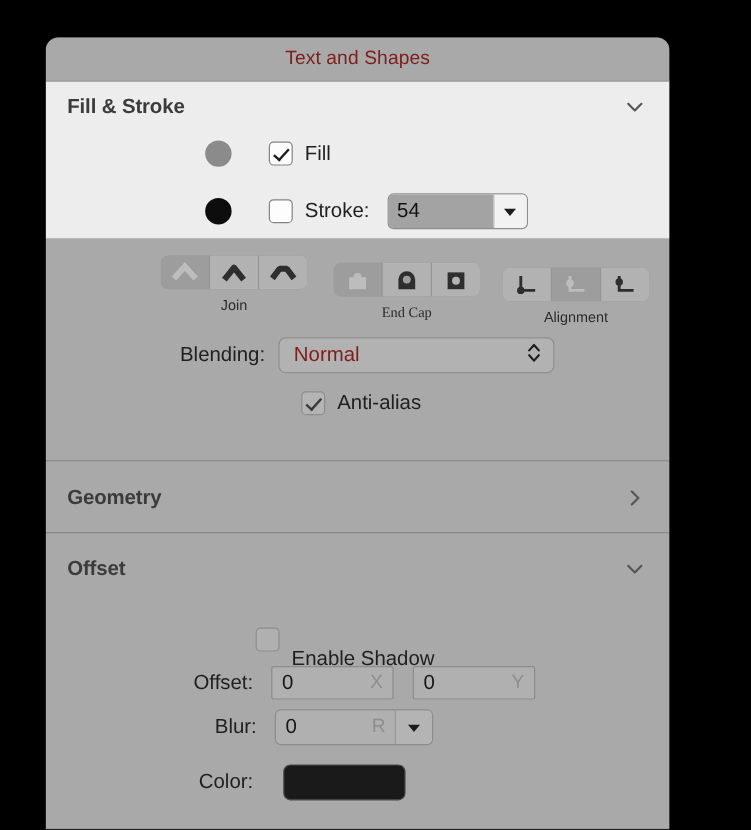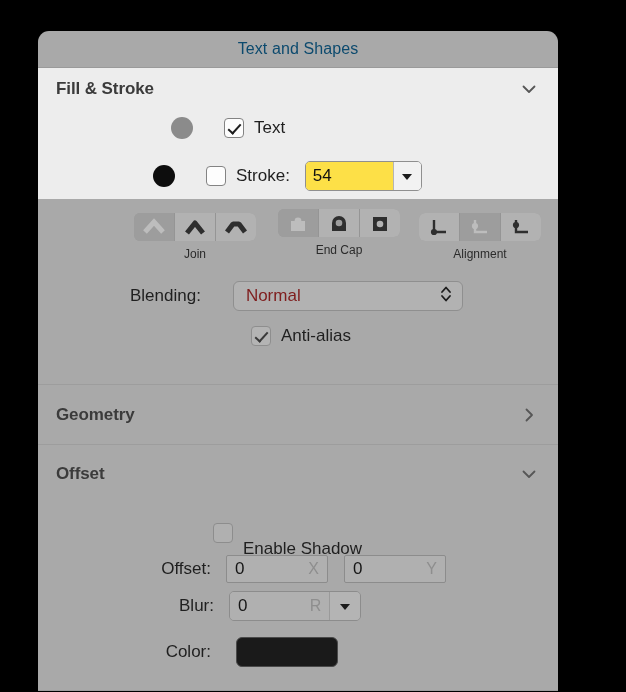--- a/index.html
+++ b/index.html
@@ -31,21 +31,21 @@
   #titlebar {
     height: 36px;
     background: #a9a9a9;
     border-bottom: 1px solid #9a9a9a;
     display: flex;
     align-items: center;
     justify-content: center;
   }
   #titlebar .title {
     font-size: 16px;
-    color: #0c4a6e;
+    color: #7f1d1d;
     letter-spacing: 0.1px;
   }
 
   
   .section-light { background: #ededed; }
   .section-gray  { background: #a9a9a9; }
 
   .section-header {
     position: relative;
     height: 42px;
@@ -136,21 +136,21 @@
   .numfield-combo {
     display: flex;
     align-items: stretch;
     height: 30px;
     border-radius: 5px;
     overflow: hidden;
     border: 1px solid #8f8f8f;
     box-sizing: border-box;
   }
   .numfield-combo .field {
-    background: #fde047;
+    background: #a3a3a3;
     display: flex;
     align-items: center;
     padding: 0 7px;
     font-size: 17px;
     color: #111;
     box-sizing: border-box;
   }
   .numfield-combo .arrowbtn {
     background: #f2f2f2;
     border-left: 1px solid #b5b5b5;
@@ -275,24 +275,24 @@
       <span class="disclosure">
         <svg width="18" height="18" viewBox="0 0 18 18">
           <polyline points="3.5,6.5 9,12 14.5,6.5" fill="none" stroke="#565656" stroke-width="1.8" stroke-linecap="round" stroke-linejoin="round"></polyline>
         </svg>
       </span>
     </div>
 
     <div class="row abs" style="left:133px;top:49px;">
       <span class="circle-swatch circle-fill"></span>
       <span class="checkbox on" style="margin-left:31px;"></span>
-      <span class="ctl-label" style="margin-left:10px;">Text</span>
-    </div>
-
-    <div class="row abs" style="left:115px;top:93px;">
+      <span class="ctl-label" style="margin-left:10px;">Fill</span>
+    </div>
+
+    <div class="row abs" style="left:133px;top:93px;">
       <span class="circle-swatch circle-stroke"></span>
       <span class="checkbox" style="margin-left:31px;"></span>
       <span class="ctl-label" style="margin-left:10px;">Stroke:</span>
       <span class="numfield-combo" style="margin-left:15px;width:117px;">
         <span class="field" style="width:89px;">54</span>
         <span class="arrowbtn">
           <svg width="12" height="9" viewBox="0 0 12 9">
               <polygon points="1,2 11,2 6,8" fill="#1b1b1b"></polygon>
             </svg>
         </span>
@@ -316,21 +316,21 @@
         </span>
         <span class="seg unsel">
           <svg width="26" height="18" viewBox="0 0 26 18">
             <polyline points="4,14 10,6 16,6 22,14" fill="none" stroke="#2e2e2e" stroke-width="5" stroke-linejoin="bevel" stroke-linecap="butt"></polyline>
           </svg>
         </span>
       </div>
       <span class="seg-caption">Join</span>
     </div>
 
-    <div class="seg-group abs" style="left:240px;top:10px;">
+    <div class="seg-group abs" style="left:240px;top:20px;font-family:Liberation Serif, serif;">
       <div class="segmented">
         <span class="seg sel">
           <svg width="22" height="20" viewBox="0 0 22 20">
             <rect x="4" y="8" width="14" height="10" fill="#bdbdbd"></rect>
             <circle cx="11" cy="8" r="3.4" fill="#bdbdbd"></circle>
           </svg>
         </span>
         <span class="seg unsel">
           <svg width="22" height="20" viewBox="0 0 22 20">
             <path d="M4,18 L4,10 A7,7 0 0 1 18,10 L18,18 Z" fill="#2e2e2e"></path>
@@ -340,21 +340,21 @@
         <span class="seg unsel">
           <svg width="22" height="20" viewBox="0 0 22 20">
             <rect x="4" y="4" width="14" height="14" fill="#2e2e2e"></rect>
             <circle cx="11" cy="11" r="3.3" fill="#b2b2b2"></circle>
           </svg>
         </span>
       </div>
       <span class="seg-caption">End Cap</span>
     </div>
 
-    <div class="seg-group abs" style="left:381px;top:14px;">
+    <div class="seg-group abs" style="left:381px;top:24px;">
       <div class="segmented">
         <span class="seg unsel">
           <svg width="24" height="20" viewBox="0 0 24 20">
             <polyline points="7,3 7,15 19,15" fill="none" stroke="#2e2e2e" stroke-width="2.4"></polyline>
             <circle cx="7" cy="15" r="3.1" fill="#2e2e2e"></circle>
           </svg>
         </span>
         <span class="seg sel">
           <svg width="24" height="20" viewBox="0 0 24 20">
             <polyline points="7,3 7,15 19,15" fill="none" stroke="#bdbdbd" stroke-width="2.4"></polyline>
@@ -364,21 +364,21 @@
         <span class="seg unsel">
           <svg width="24" height="20" viewBox="0 0 24 20">
             <polyline points="7,3 7,15 19,15" fill="none" stroke="#2e2e2e" stroke-width="2.4"></polyline>
             <circle cx="7" cy="8" r="3.1" fill="#2e2e2e"></circle>
           </svg>
         </span>
       </div>
       <span class="seg-caption">Alignment</span>
     </div>
 
-    <div class="row abs" style="left:92px;top:82px;gap:21px;">
+    <div class="row abs" style="left:112px;top:82px;">
       <span class="ctl-label">Blending:</span>
       <span class="popup" style="margin-left:11px;width:230px;">
         <span>Normal</span>
         <span>
           <svg width="14" height="20" viewBox="0 0 14 20">
             <polyline points="3,8 7,3.5 11,8" fill="none" stroke="#1d1d1d" stroke-width="1.8" stroke-linecap="round" stroke-linejoin="round"></polyline>
             <polyline points="3,12 7,16.5 11,12" fill="none" stroke="#1d1d1d" stroke-width="1.8" stroke-linecap="round" stroke-linejoin="round"></polyline>
           </svg>
         </span>
       </span>

